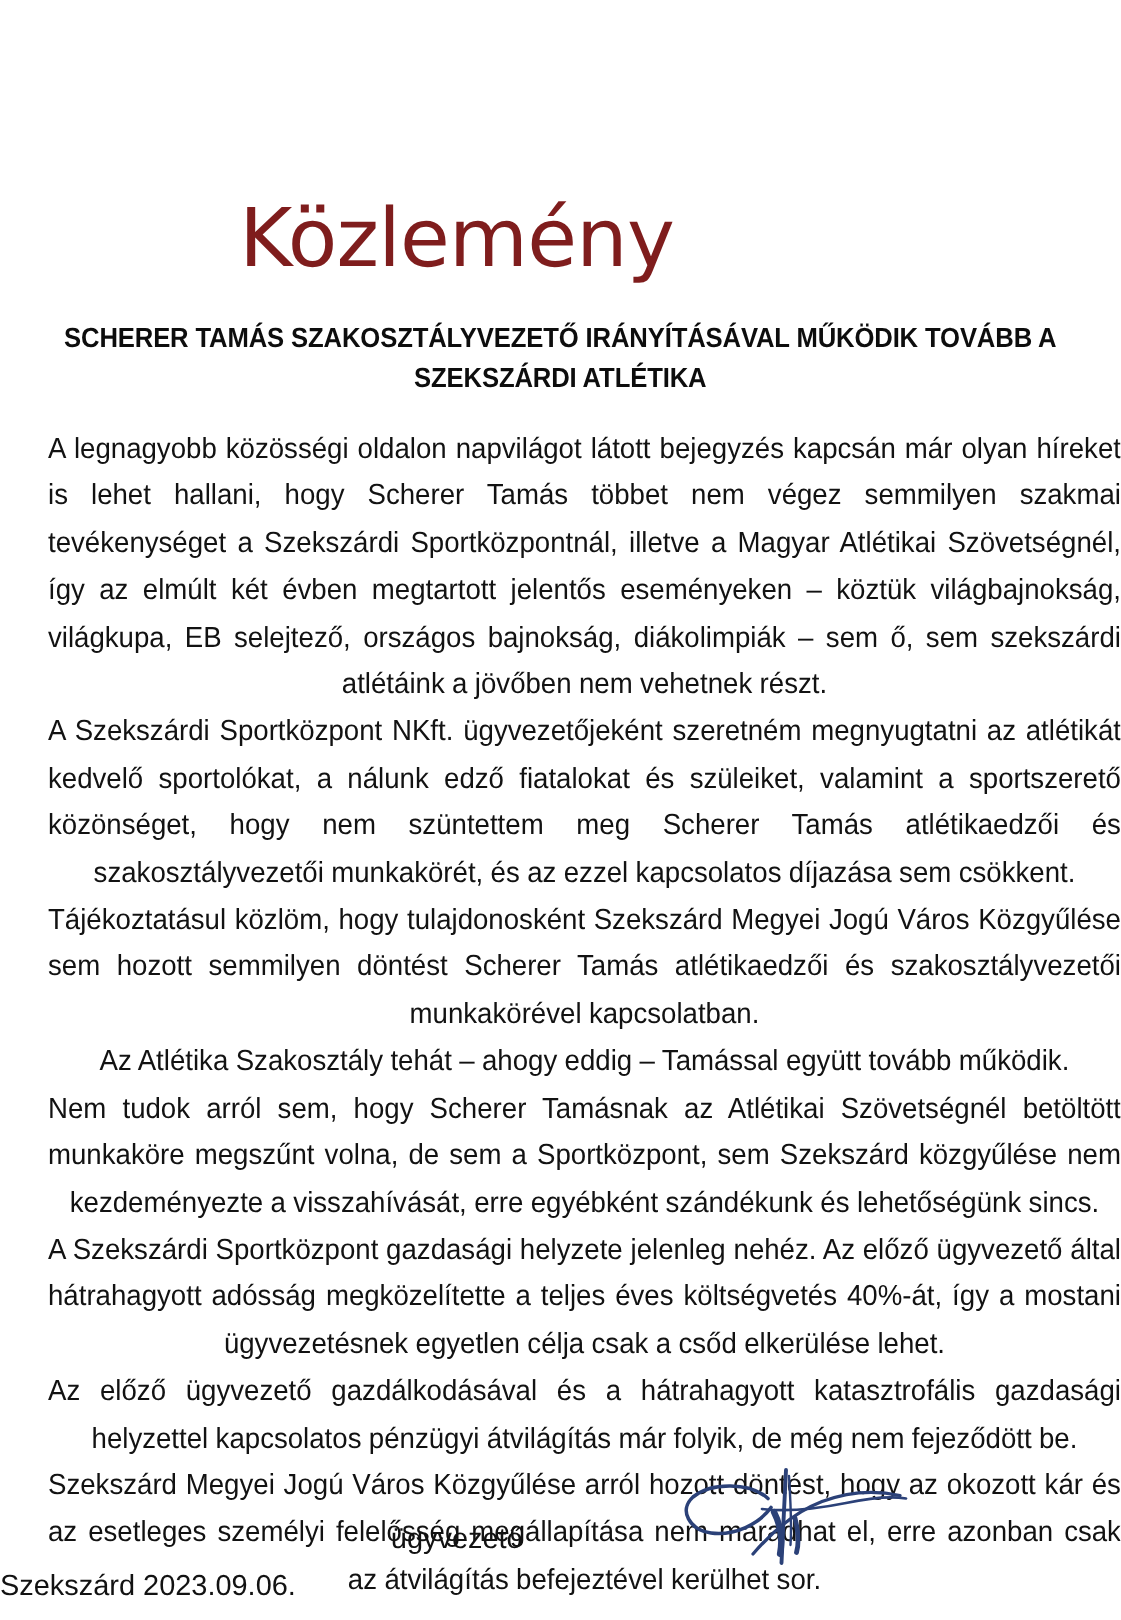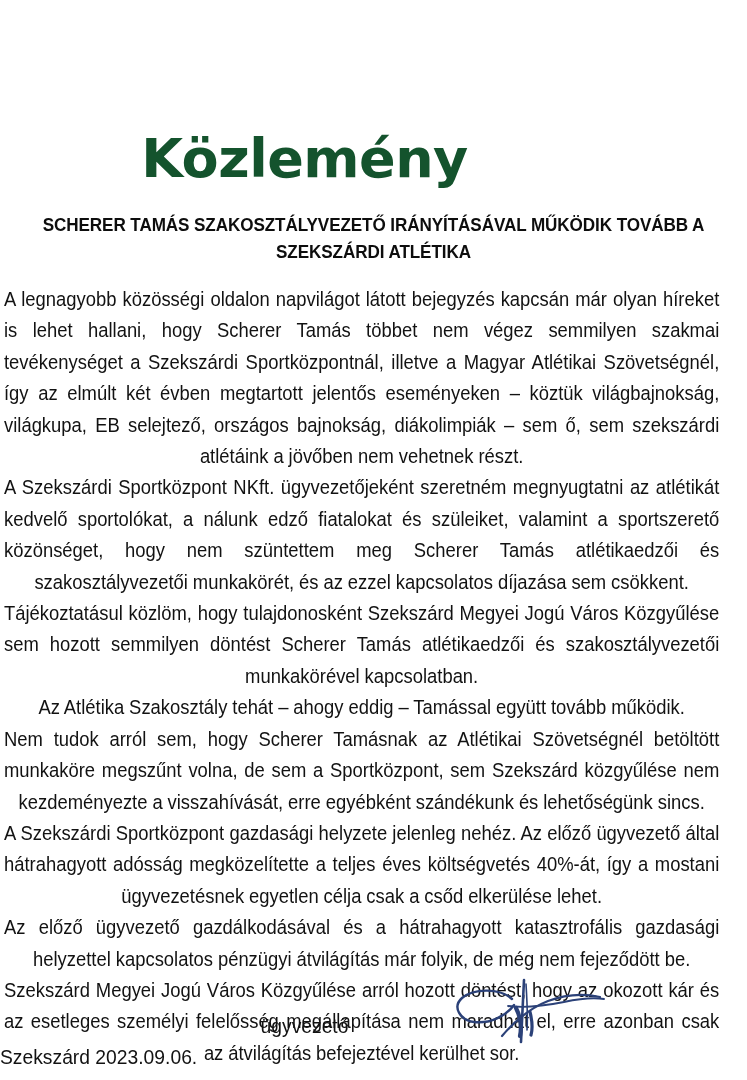--- a/index.html
+++ b/index.html
@@ -70,24 +70,24 @@
   }
 
   
   .doc-title {
     position: absolute;
     top: 92px;
     left: 0;
     width: 609px;
     text-align: center;
     font-family: "DejaVu Sans", sans-serif;
-    font-weight: 700;
+    font-weight: 400;
     font-size: 54px;
     line-height: 62px;
-    color: #14532d;
+    color: #7f1d1d;
     letter-spacing: -0.5px;
   }
 
   
   .doc-subtitle {
     position: absolute;
     top: 196px;
     left: 14px;
     width: 719px;
     text-align: center;
@@ -98,21 +98,21 @@
     color: #0d0d0d;
     transform: scaleX(0.93);
     transform-origin: center top;
     letter-spacing: -0.1px;
   }
 
   
   .body-block {
     position: absolute;
     top: 284px;
-    left: 4px;
+    left: 32px;
     width: 716px;
   }
   .para {
     margin: 0;
     font-family: "Liberation Sans", sans-serif;
     font-size: 19.3px;
     line-height: 31.4px;
     color: #121212;
     text-align: justify;
     text-align-last: center;

